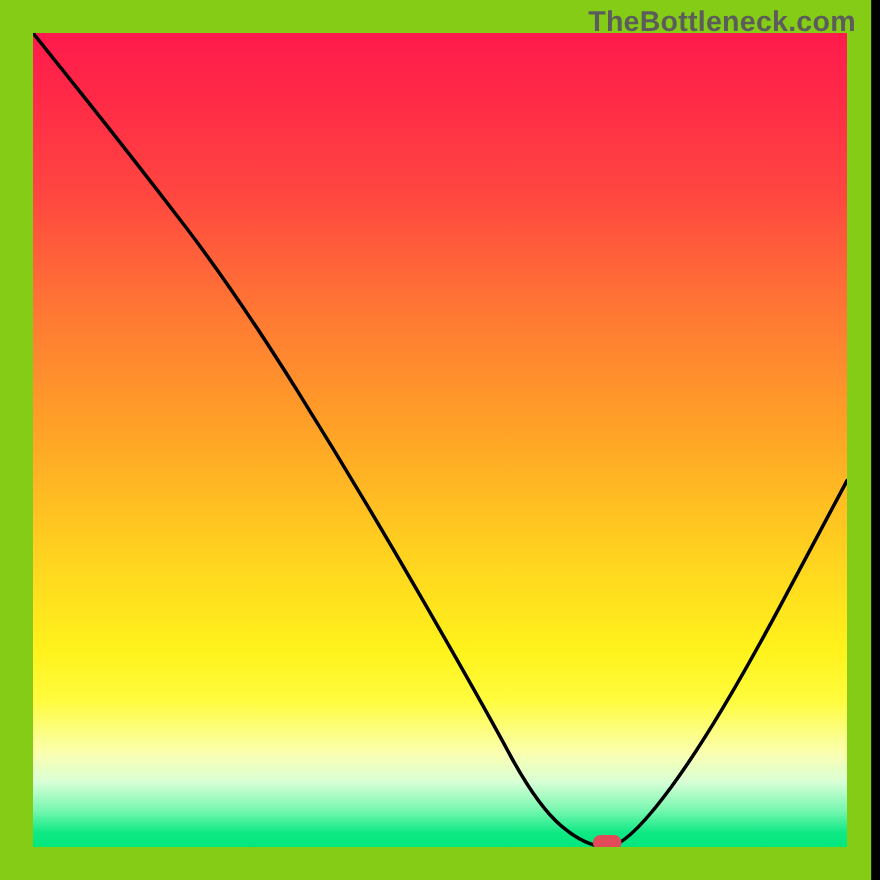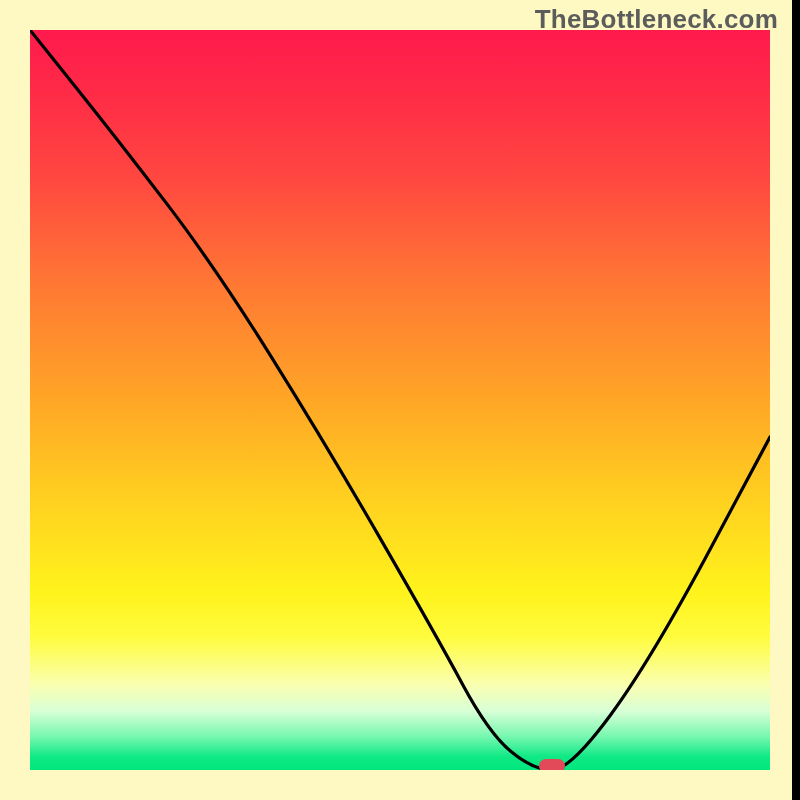--- a/index.html
+++ b/index.html
@@ -8,21 +8,21 @@
     width: 800px;
     height: 800px;
     background: #000;
     font-family: Arial, Helvetica, sans-serif;
     overflow: hidden;
   }
   .frame {
     position: relative;
     width: 792px;
     height: 800px;
-    background: #fef9c3;
+    background: #84cc16;
   }
   .watermark {
     position: absolute;
     top: 4px;
     right: 14px;
     color: #5c5c5c;
     font-size: 26px;
     font-weight: 600;
     letter-spacing: 0.2px;
     z-index: 4;

